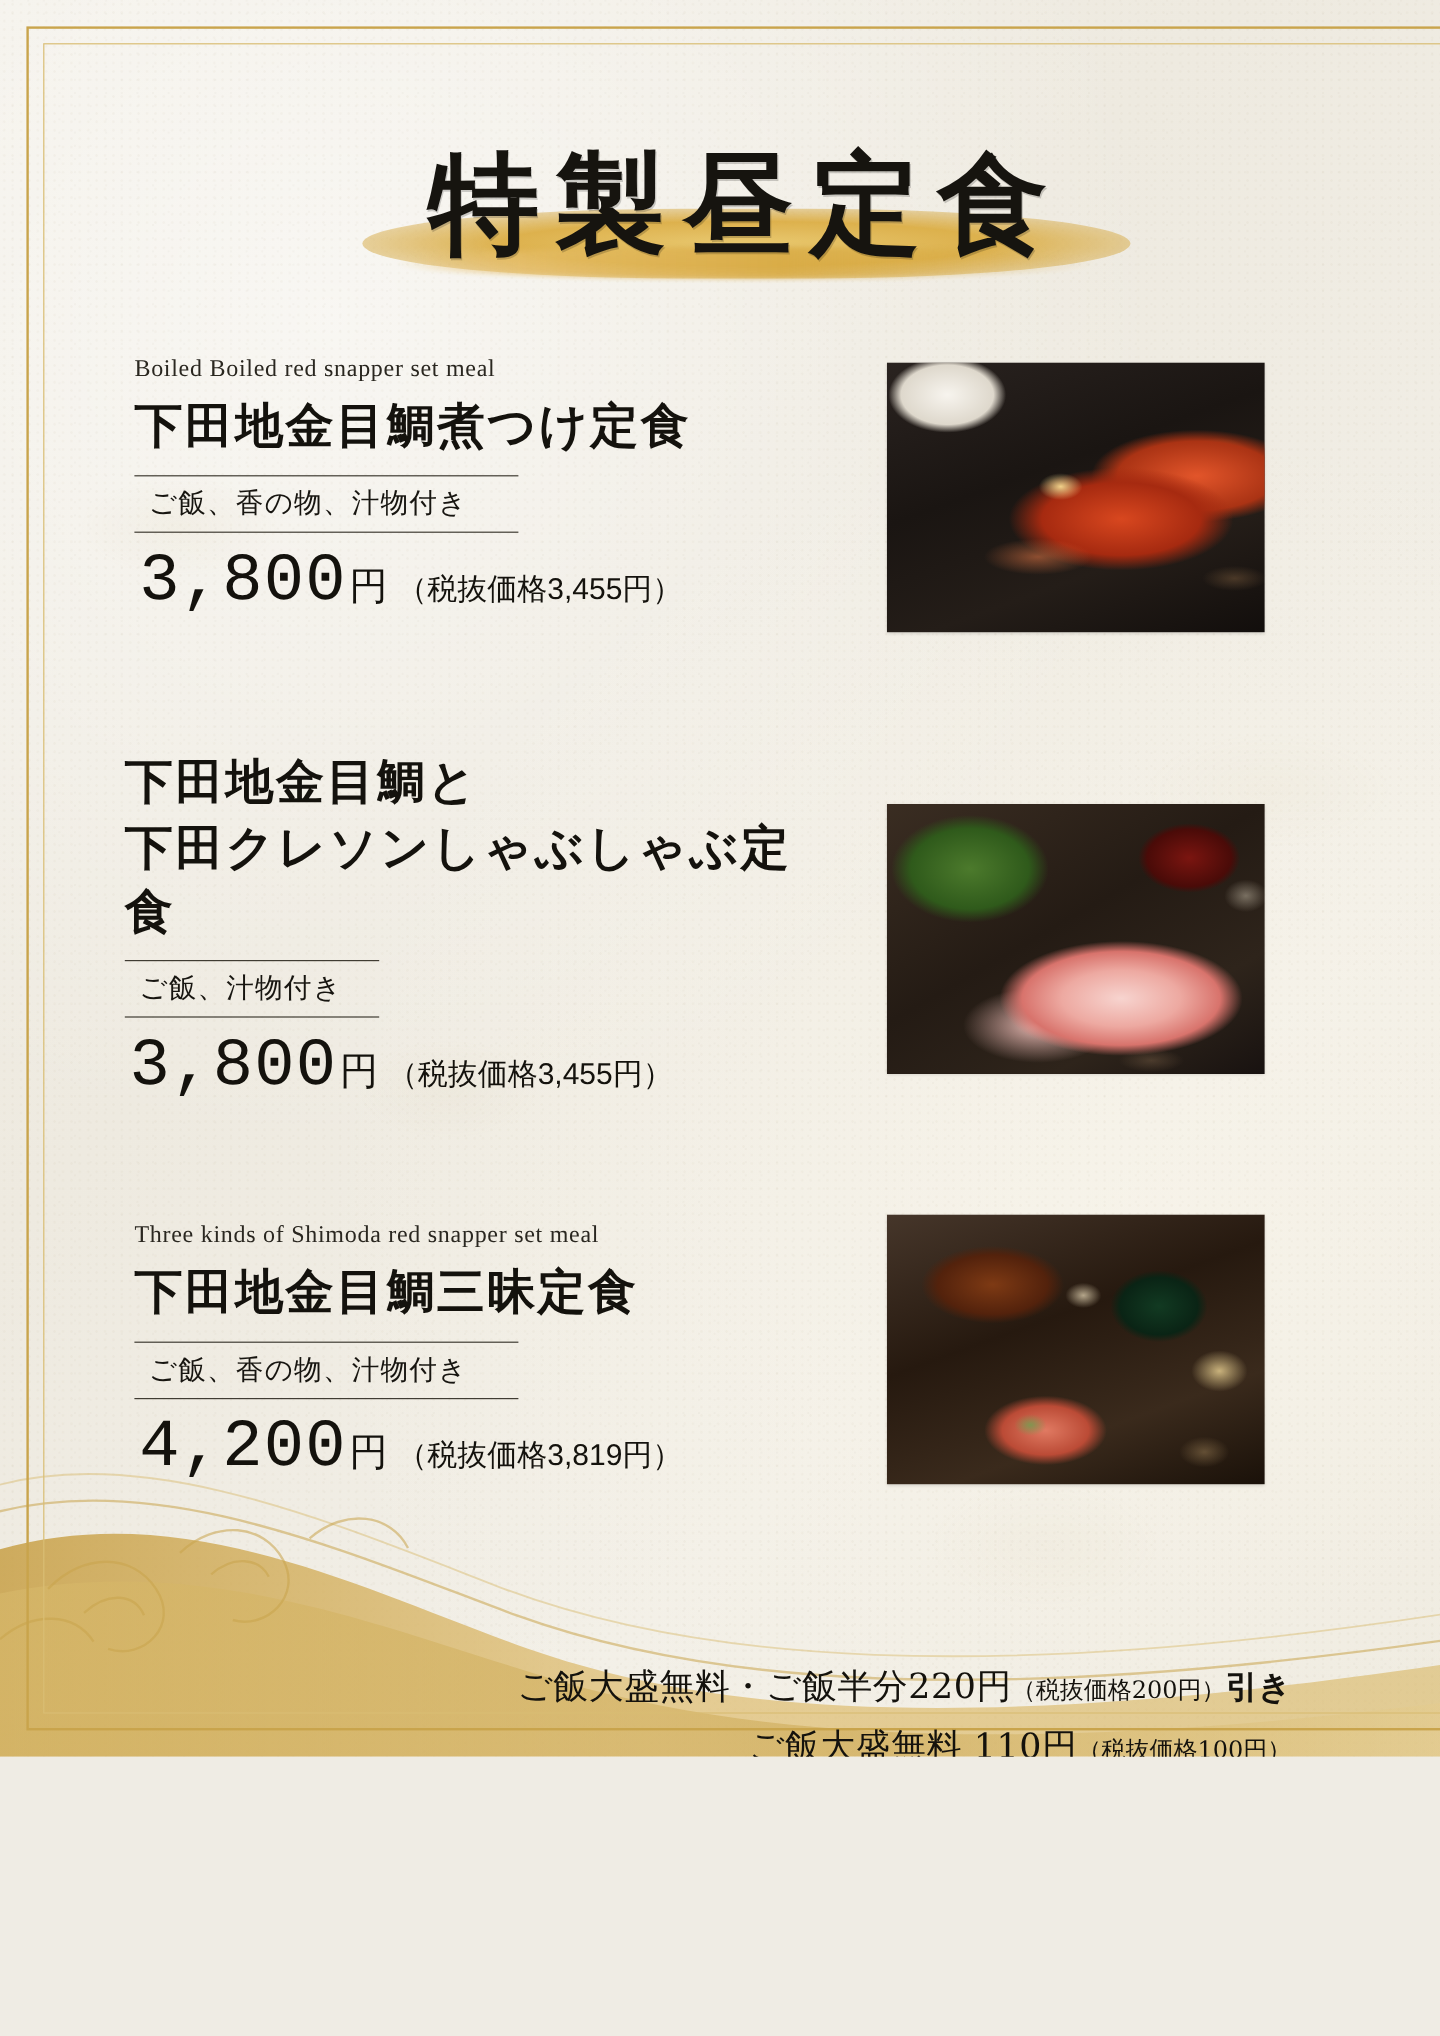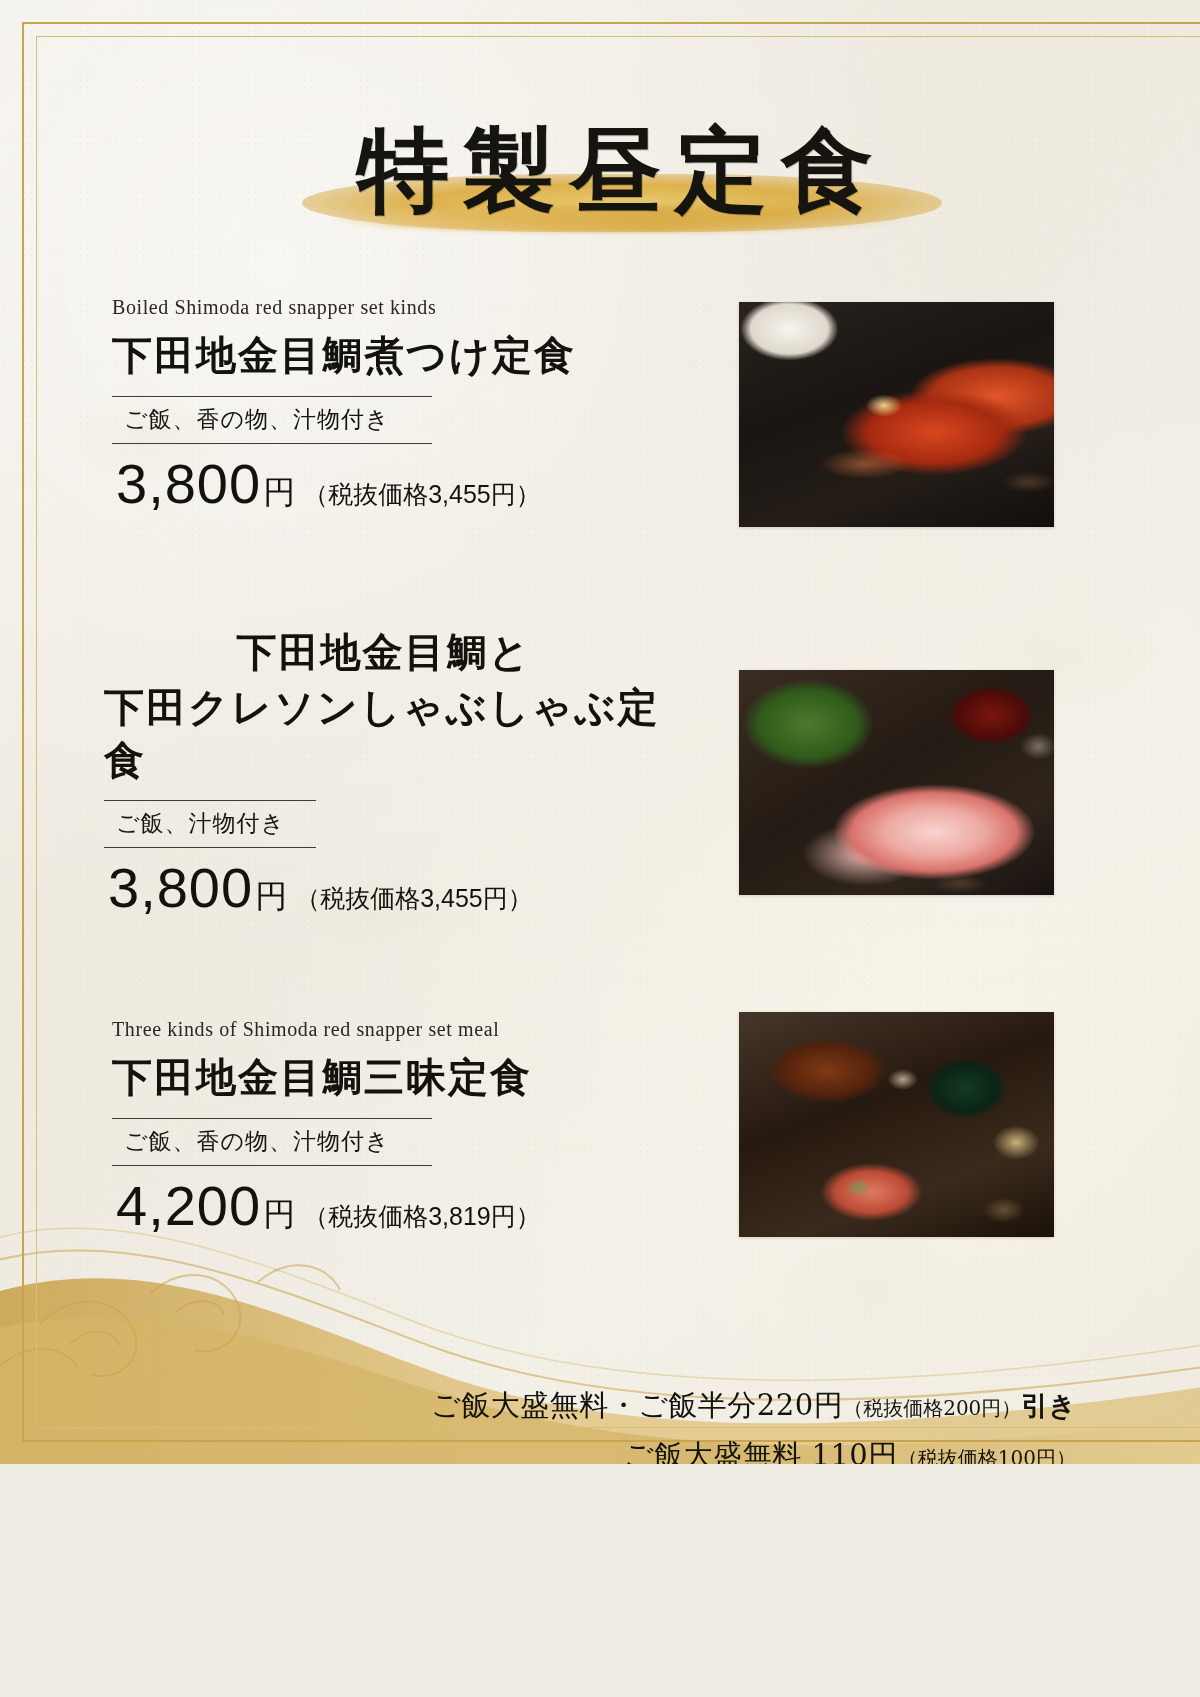--- a/index.html
+++ b/index.html
@@ -162,21 +162,21 @@
     letter-spacing: 1px;
     color: #171510;
     padding: 7px 0 8px 12px;
   }
   .price-line {
     display: flex;
     align-items: baseline;
     padding-left: 4px;
   }
   .price-num {
-    font-family: Liberation Sans, sans-serif;
+    font-family: Liberation Mono, monospace;
     font-size: 56px;
     font-weight: 400;
     color: #14120d;
     letter-spacing: 1px;
     line-height: 1;
   }
   .price-yen {
     font-family: "DejaVu Serif", "Liberation Serif", serif;
     font-size: 32px;
     color: #14120d;
@@ -323,41 +323,41 @@
 
   <div class="title-block">
     <div class="title-brush"></div>
     <div class="title-text">特製昼定食</div>
   </div>
 
   <div class="items">
 
     <div class="item">
       <div class="item-text">
-        <div class="item-en">Boiled Shimoda red snapper set kinds</div>
+        <div class="item-en">Boiled Boiled red snapper set meal</div>
         <div class="item-jp">下田地金目鯛煮つけ定食</div>
         <div class="item-sub-wrap">
           <div class="rule"></div>
           <div class="item-sub">ご飯、香の物、汁物付き</div>
           <div class="rule"></div>
         </div>
         <div class="price-line">
           <span class="price-num">3,800</span>
           <span class="price-yen">円</span>
           <span class="price-tax">（税抜価格3,455円）</span>
         </div>
       </div>
       <div class="photo">
         <div class="ph1"></div>
       </div>
     </div>
 
     <div class="item" style="height:370px;">
       <div class="item-text" style="left:104px;">
-        <div class="item-jp" style="margin-bottom:2px;text-align:center;">下田地金目鯛と</div>
+        <div class="item-jp" style="margin-bottom:2px;">下田地金目鯛と</div>
         <div class="item-jp">下田クレソンしゃぶしゃぶ定食</div>
         <div class="item-sub-wrap">
           <div class="rule narrow"></div>
           <div class="item-sub">ご飯、汁物付き</div>
           <div class="rule narrow"></div>
         </div>
         <div class="price-line">
           <span class="price-num">3,800</span>
           <span class="price-yen">円</span>
           <span class="price-tax">（税抜価格3,455円）</span>

